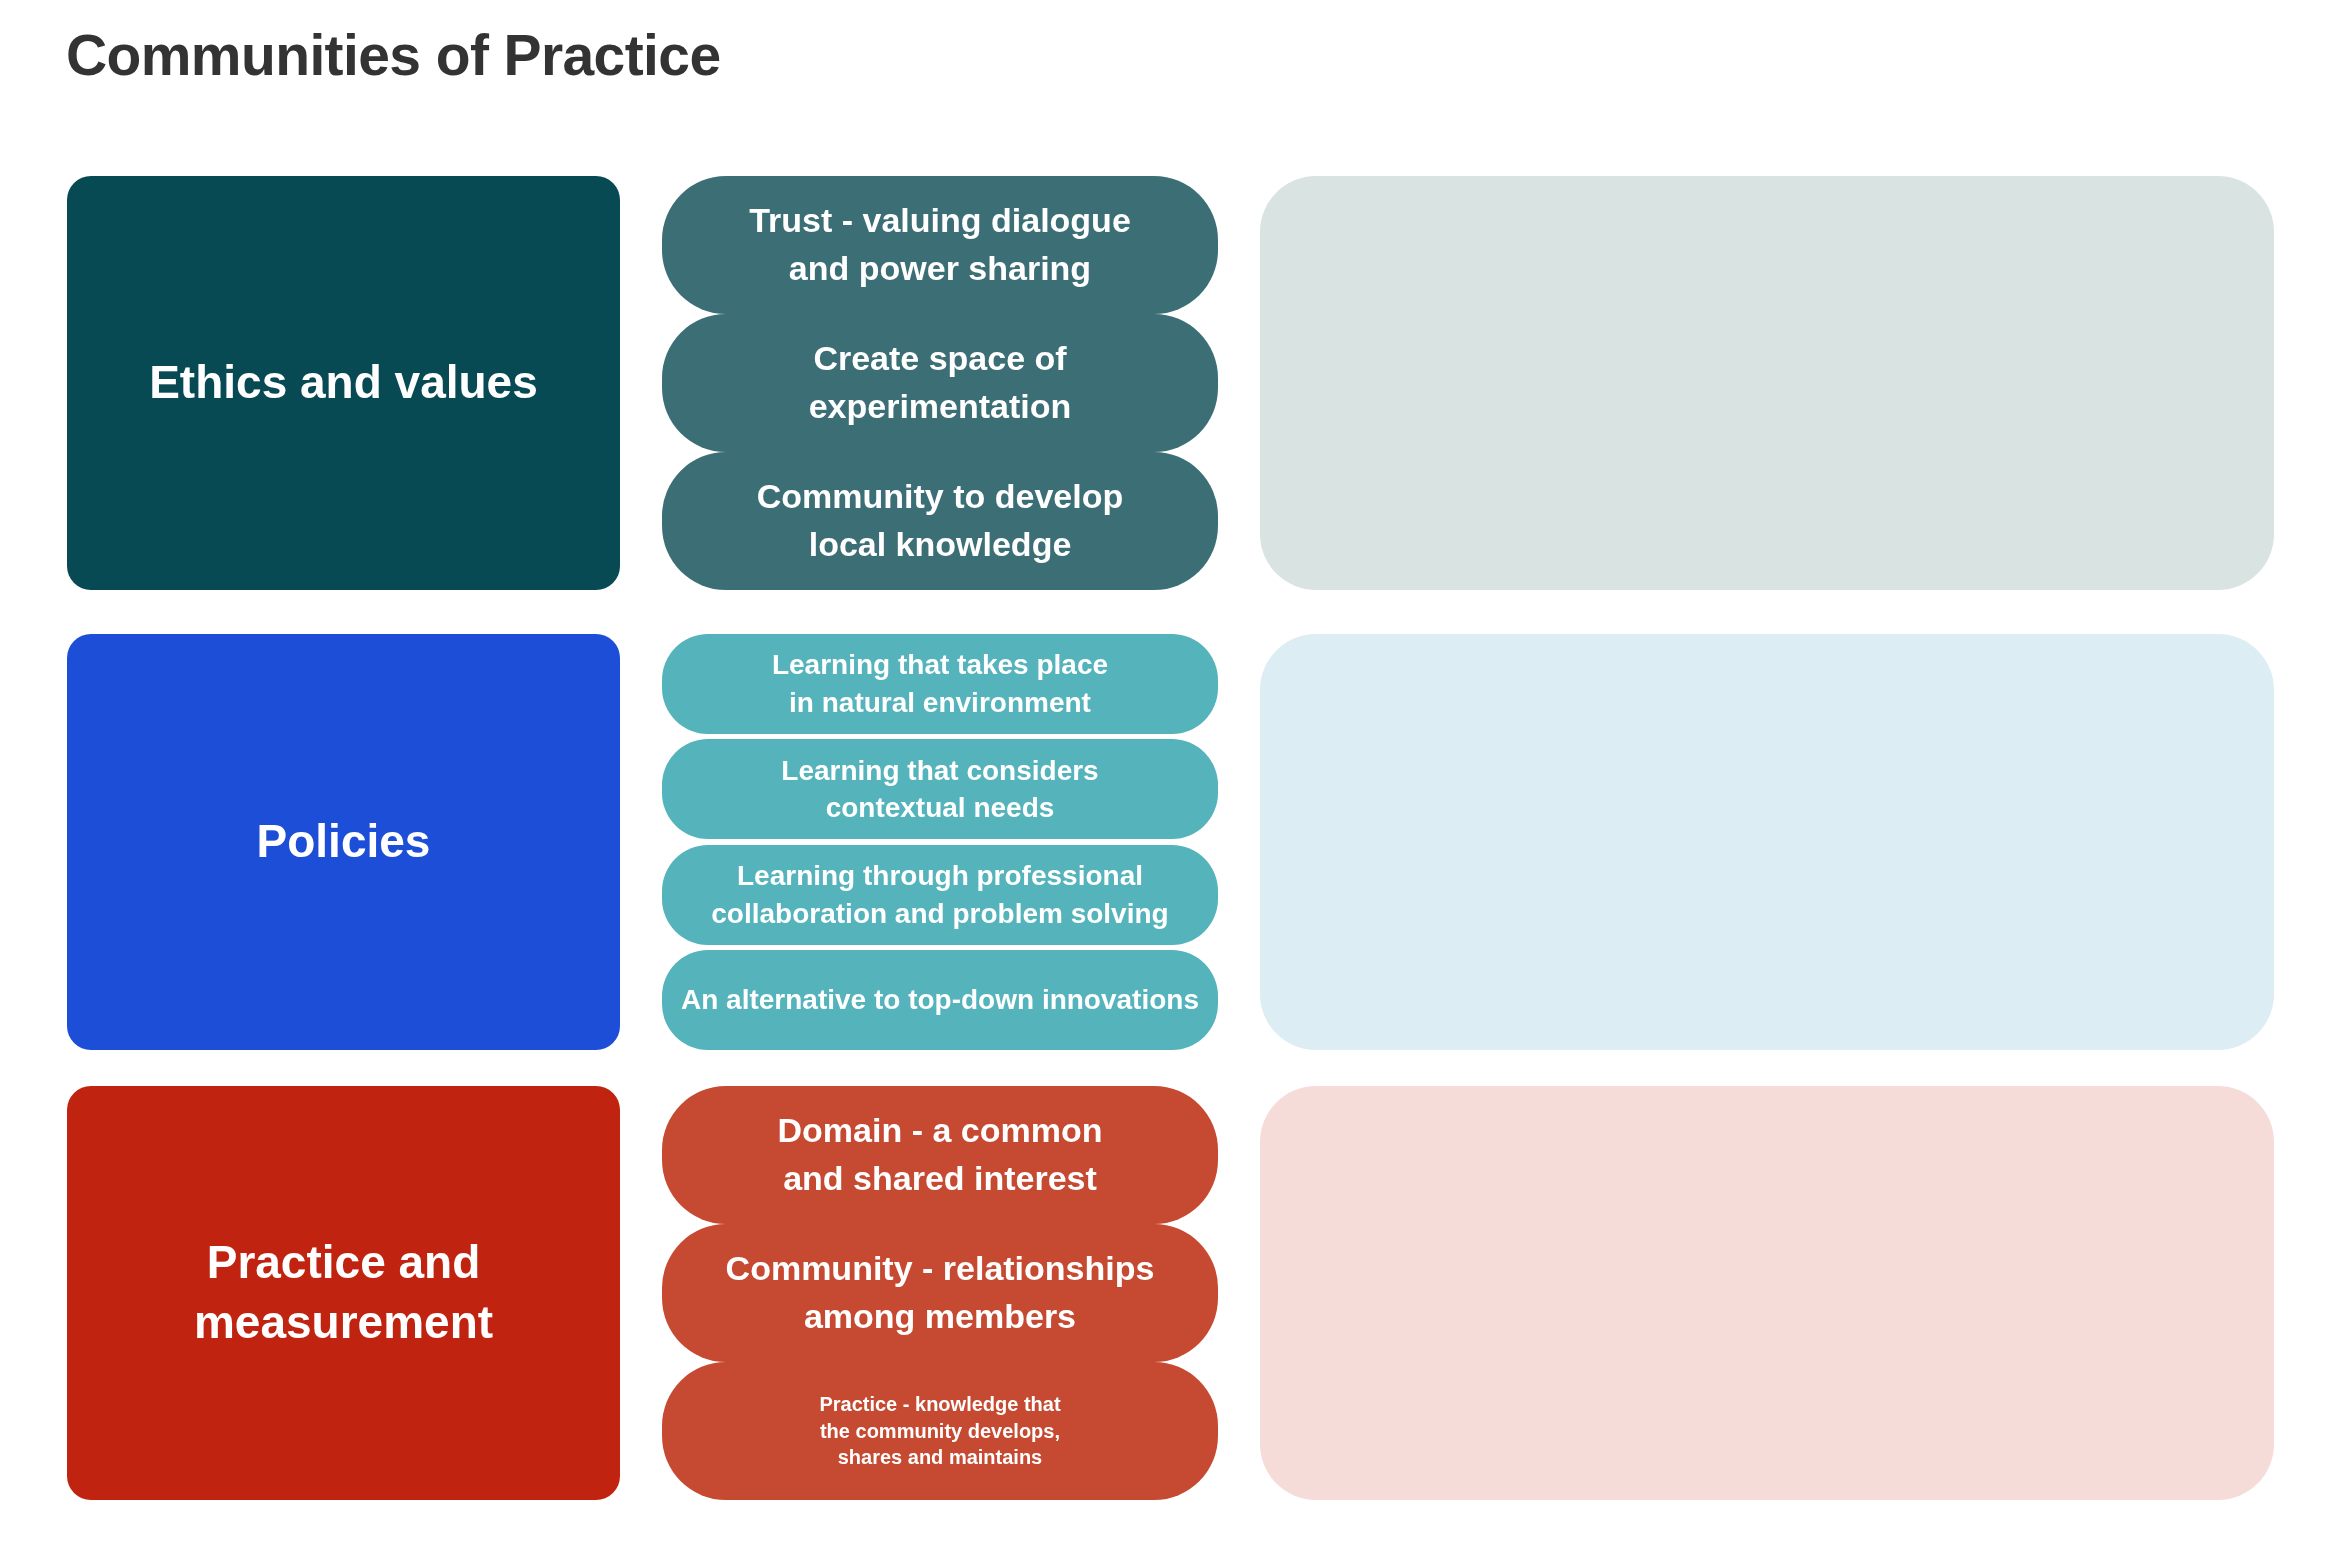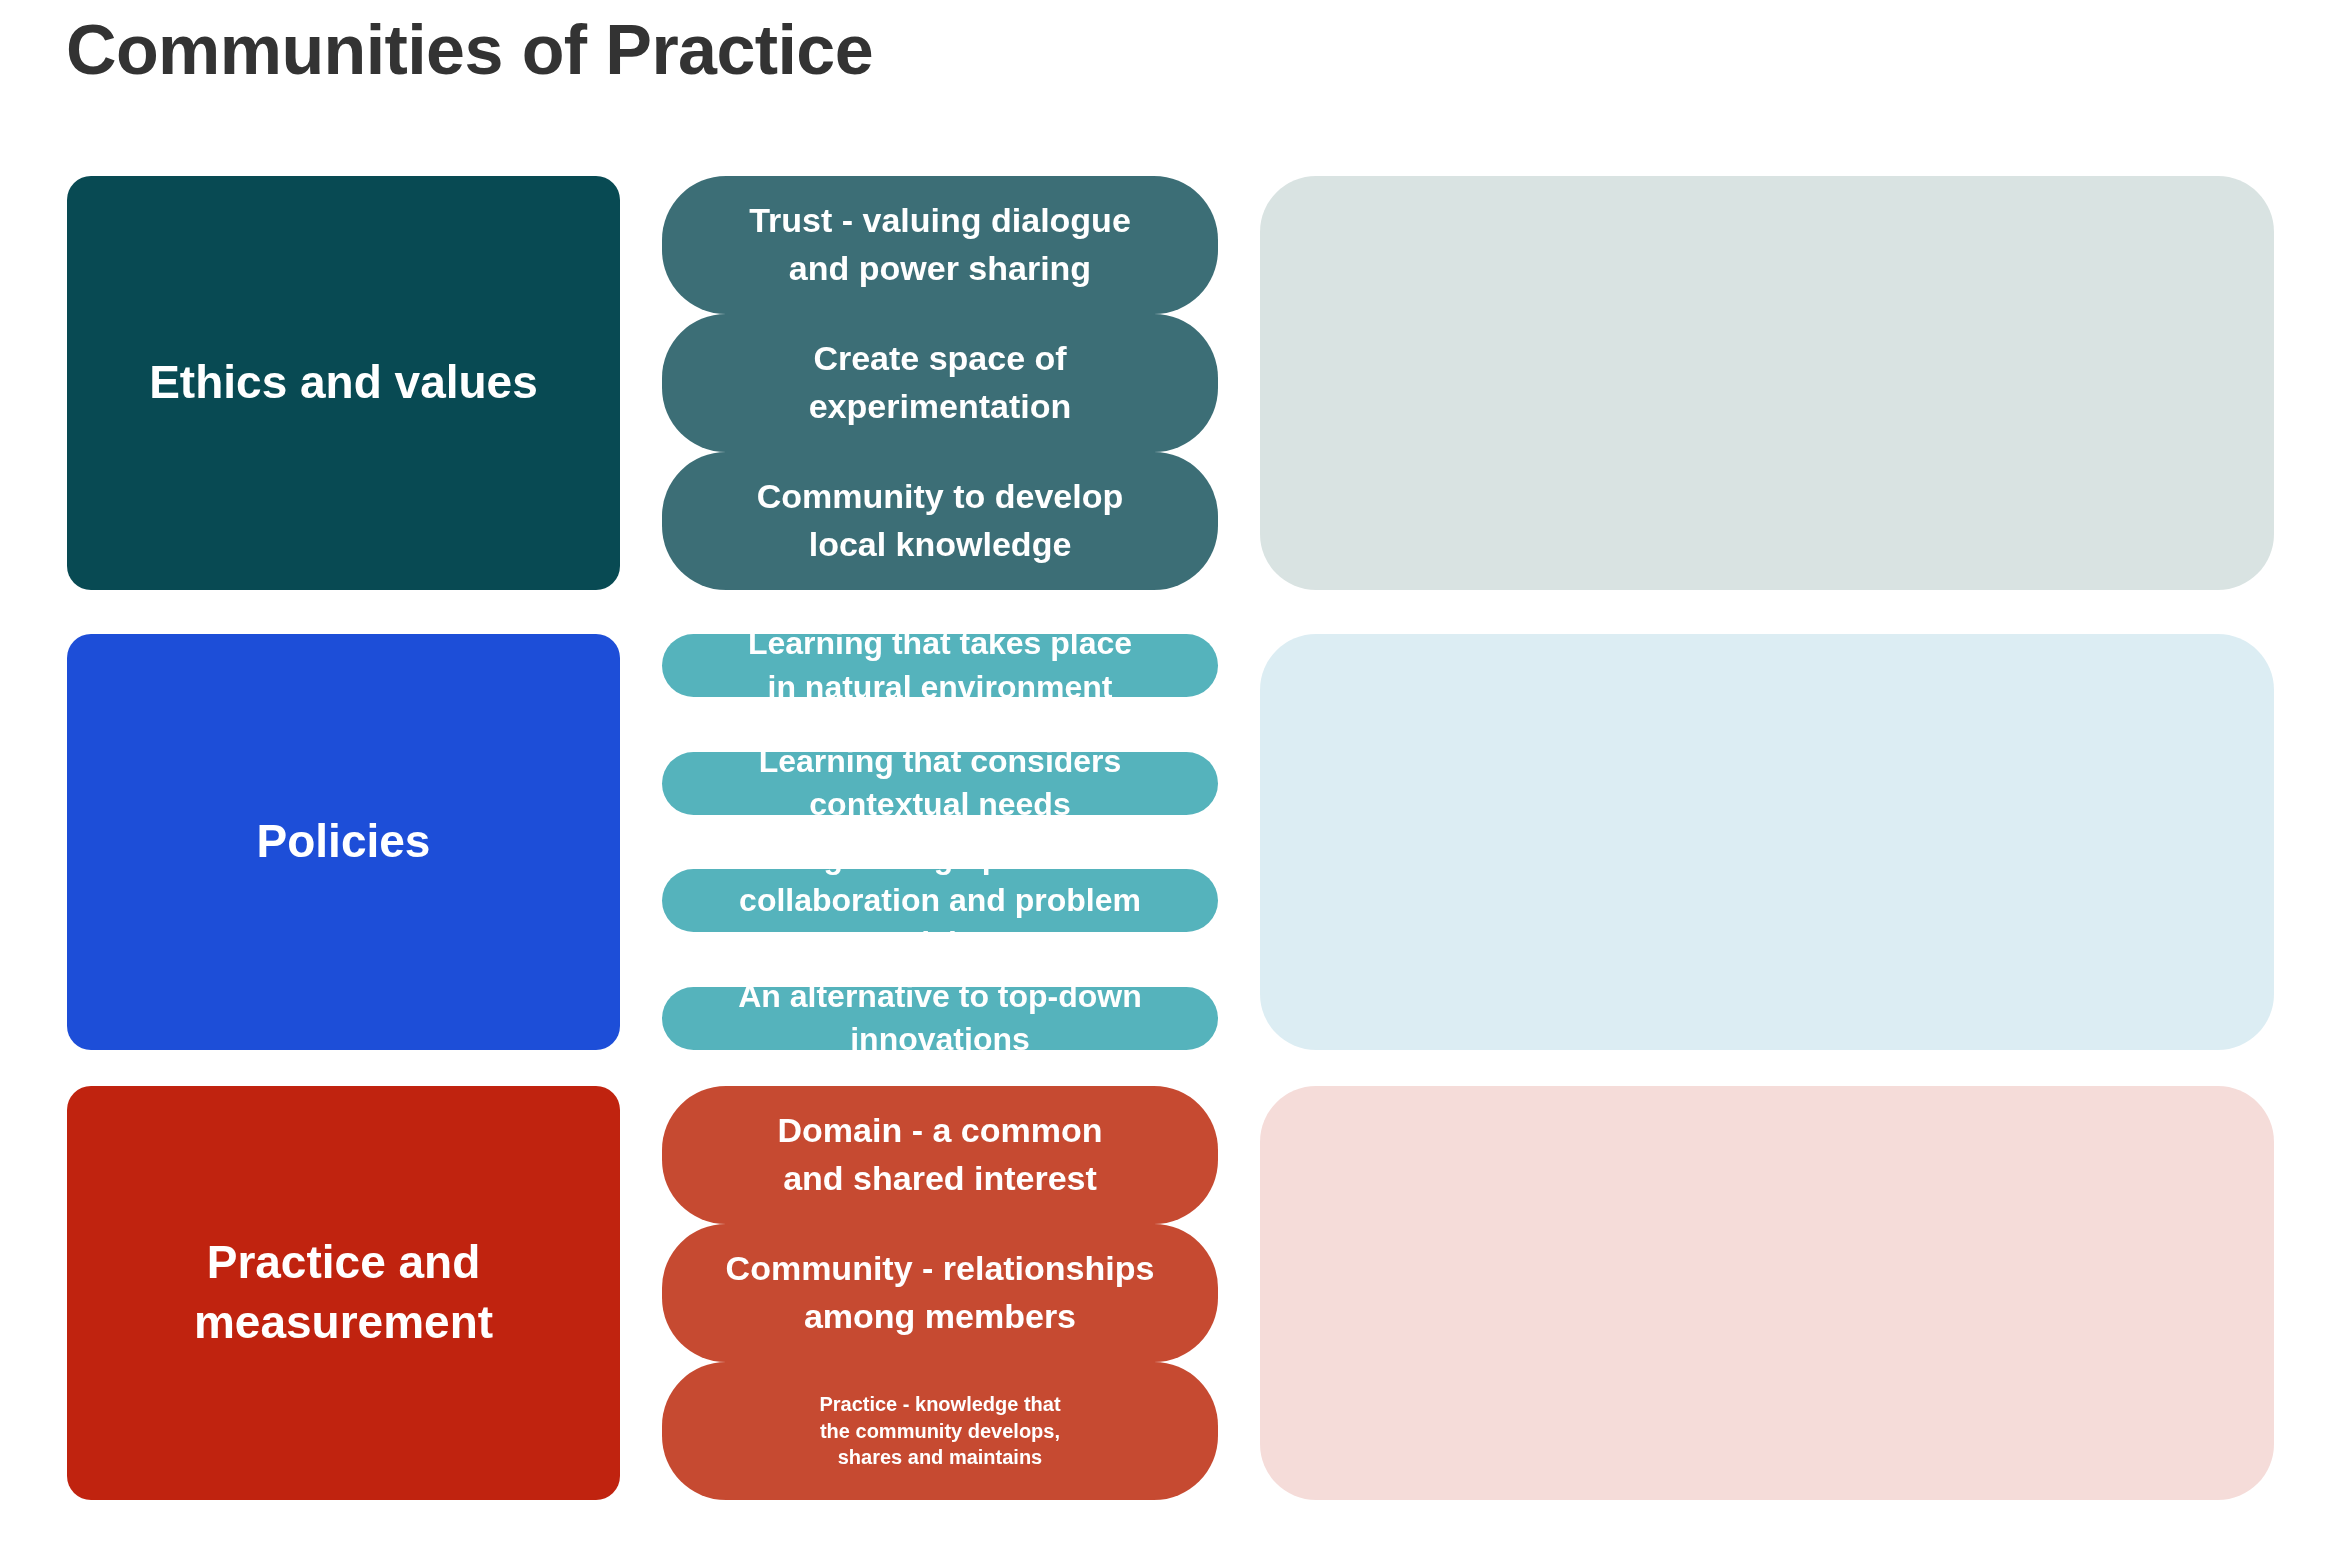--- a/index.html
+++ b/index.html
@@ -13,22 +13,22 @@
   }
   .canvas {
     position: absolute;
     inset: 0;
     width: 2342px;
     height: 1562px;
   }
   .title {
     position: absolute;
     left: 66px;
-    top: 10px;
-    font-size: 70px;
+    top: 22px;
+    font-size: 57px;
     font-weight: 700;
     letter-spacing: -0.6px;
     color: #333333;
     white-space: nowrap;
   }
   .row {
     position: absolute;
     left: 67px;
     width: 2207px;
     display: flex;
@@ -66,21 +66,21 @@
     font-weight: 700;
     display: flex;
     align-items: center;
     justify-content: center;
     text-align: center;
     white-space: pre-line;
     box-sizing: border-box;
     padding: 0 17.6px;
   }
   .pills-lg .pill { height: 149px; font-size: 34px; line-height: 1.4; }
-  .pills-sm .pill { height: 63px; font-size: 32px; line-height: 1.35; border-radius: 46px; }
+  .pills-sm .pill { height: 100px; font-size: 28px; line-height: 1.35; border-radius: 46px; }
   .pill.compact  { font-size: 20px; line-height: 1.32; }
   .panel {
     flex: 1 1 auto;
     border-radius: 56px;
   }
 </style>
 </head>
 <body>
 
 <div class="canvas">

